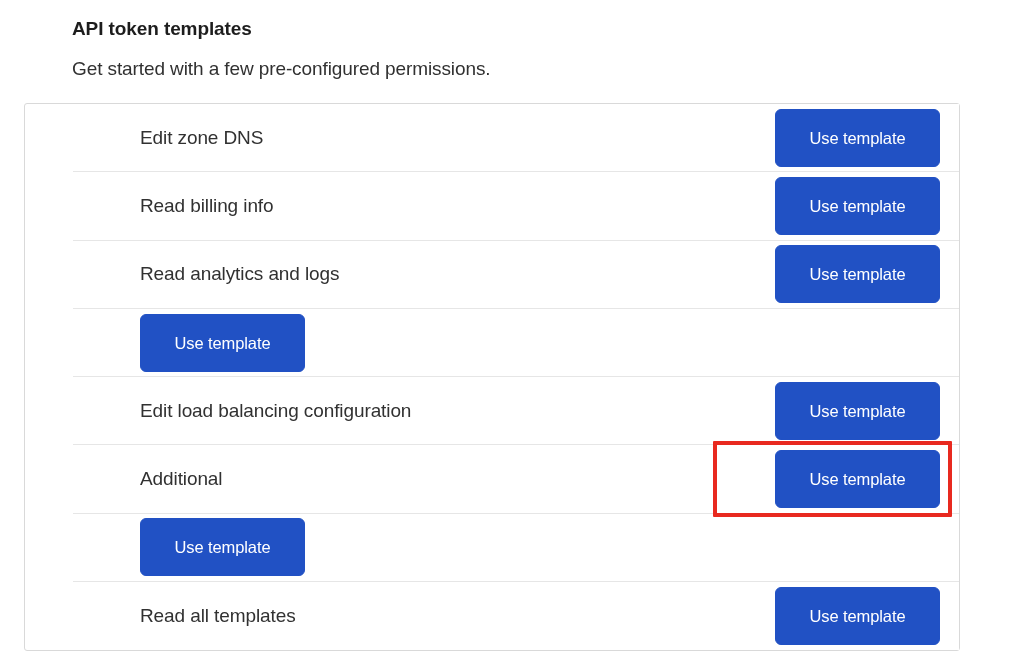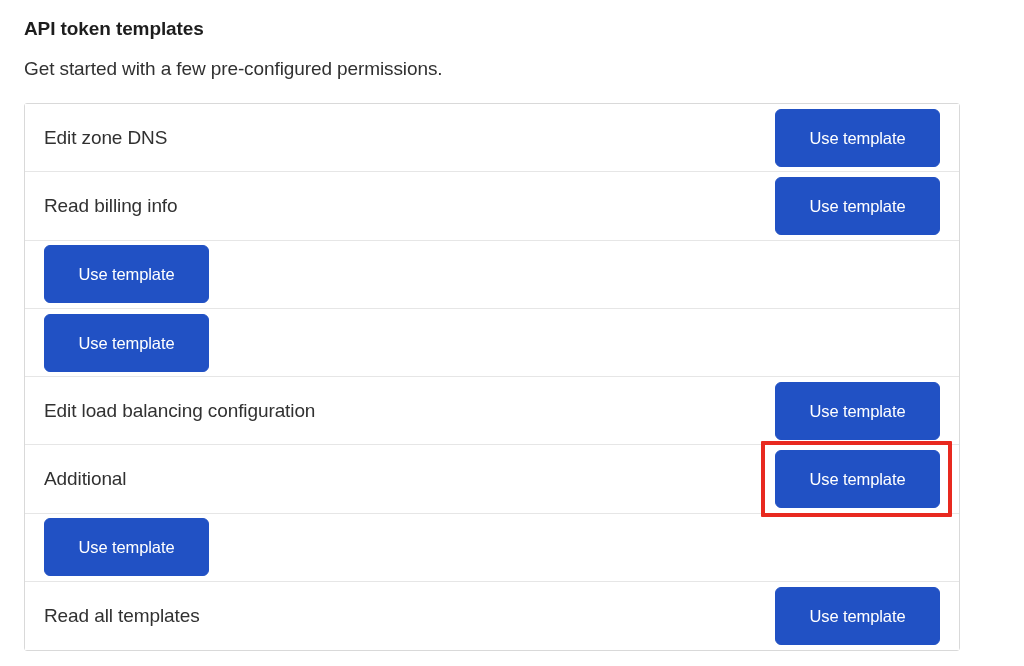--- a/index.html
+++ b/index.html
@@ -1,15 +1,15 @@
 <!DOCTYPE html>
 <html><head>
 <meta charset="utf-8">
 <style>
-  * { box-sizing: border-box; }
+  * { box-sizing: border-box; padding-left: 48px; }
   html, body {
     margin: 0;
     padding: 0;
     width: 1024px;
     height: 666px;
     background: #ffffff;
     font-family: "Liberation Sans", sans-serif;
     -webkit-font-smoothing: antialiased;
   }
 
@@ -137,20 +137,21 @@
           <button class="use-template-btn">Use template</button>
         </span>
       </div>
       <div class="template-row">
         <span class="row-label">Read billing info</span>
         <span class="btn-wrap">
           <button class="use-template-btn">Use template</button>
         </span>
       </div>
       <div class="template-row">
+        <span class="row-label">Read analytics and logs</span>
         <span class="btn-wrap">
           <button class="use-template-btn">Use template</button>
         </span>
       </div>
       <div class="template-row">
         <span class="btn-wrap">
           <button class="use-template-btn">Use template</button>
         </span>
       </div>
       <div class="template-row">

